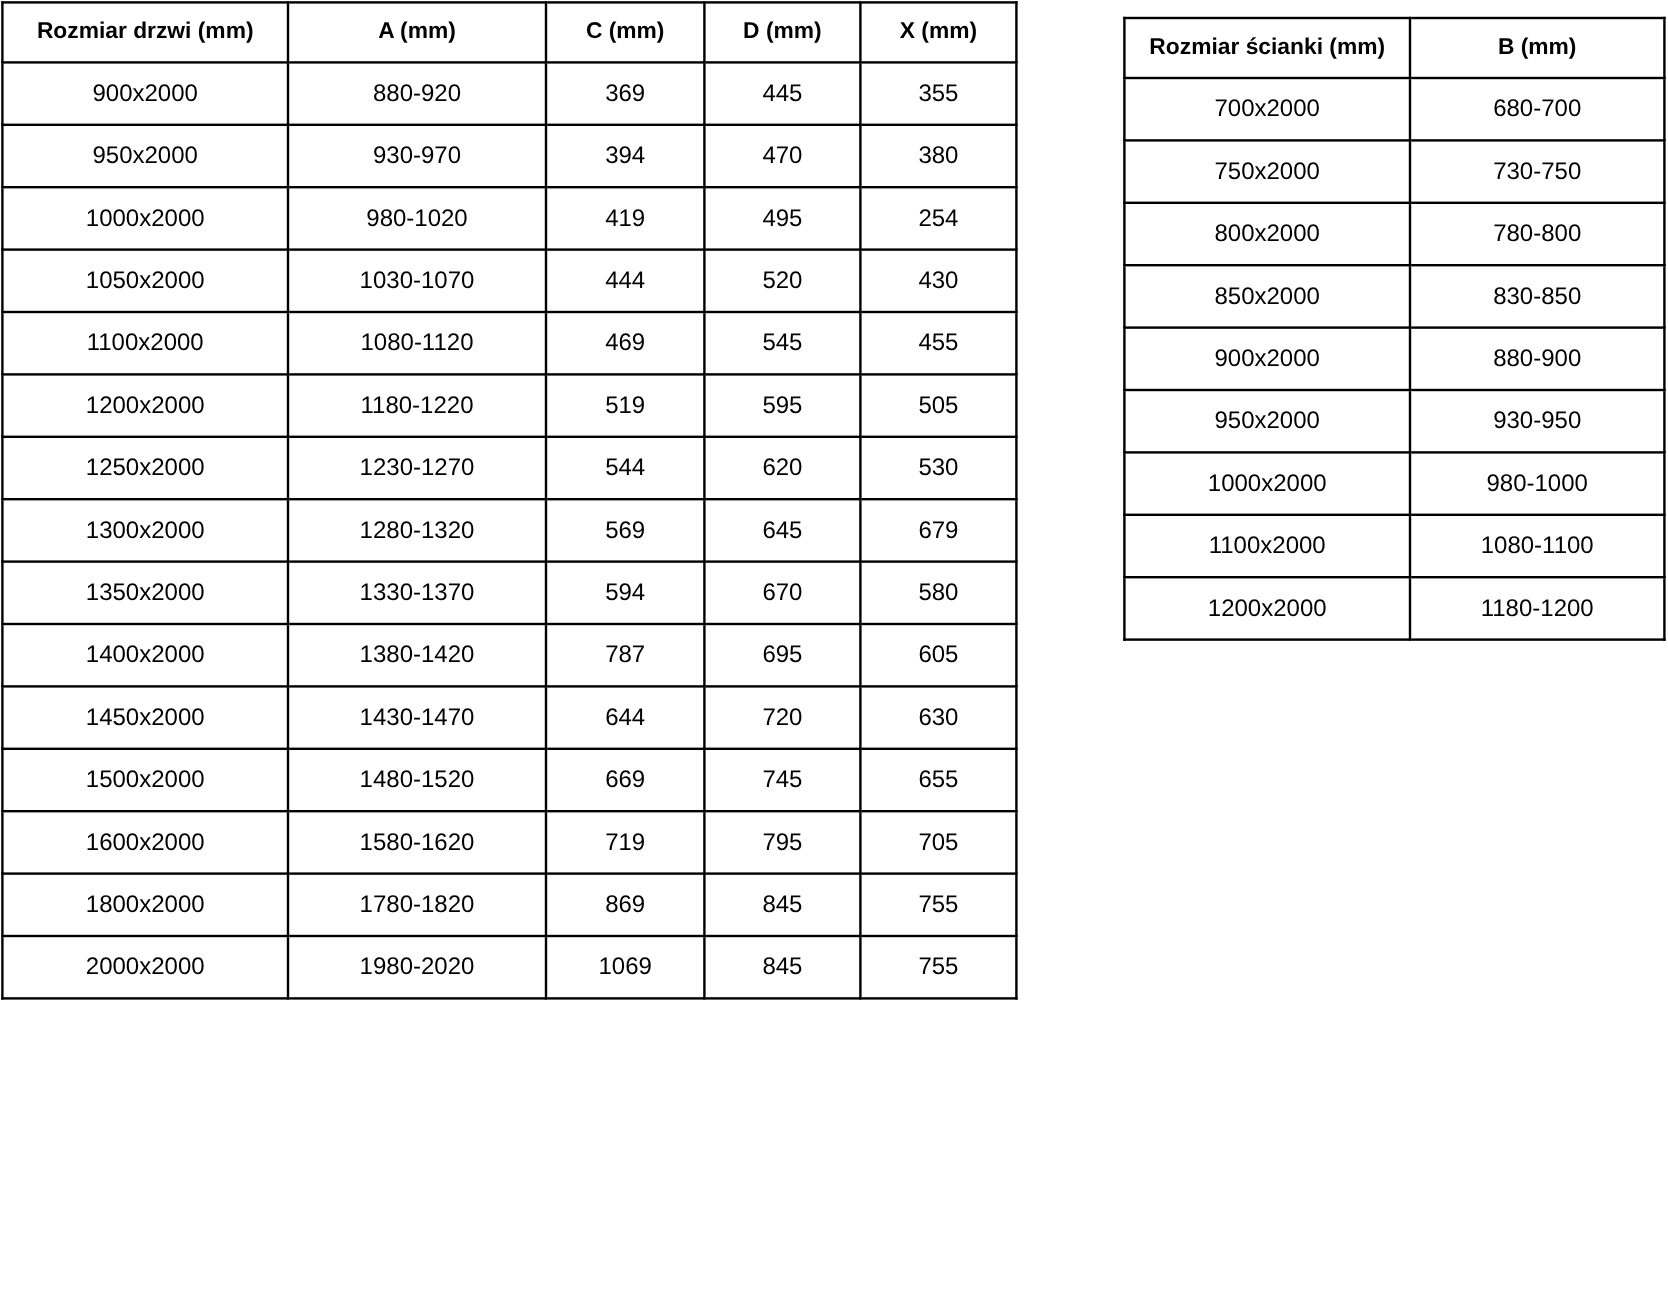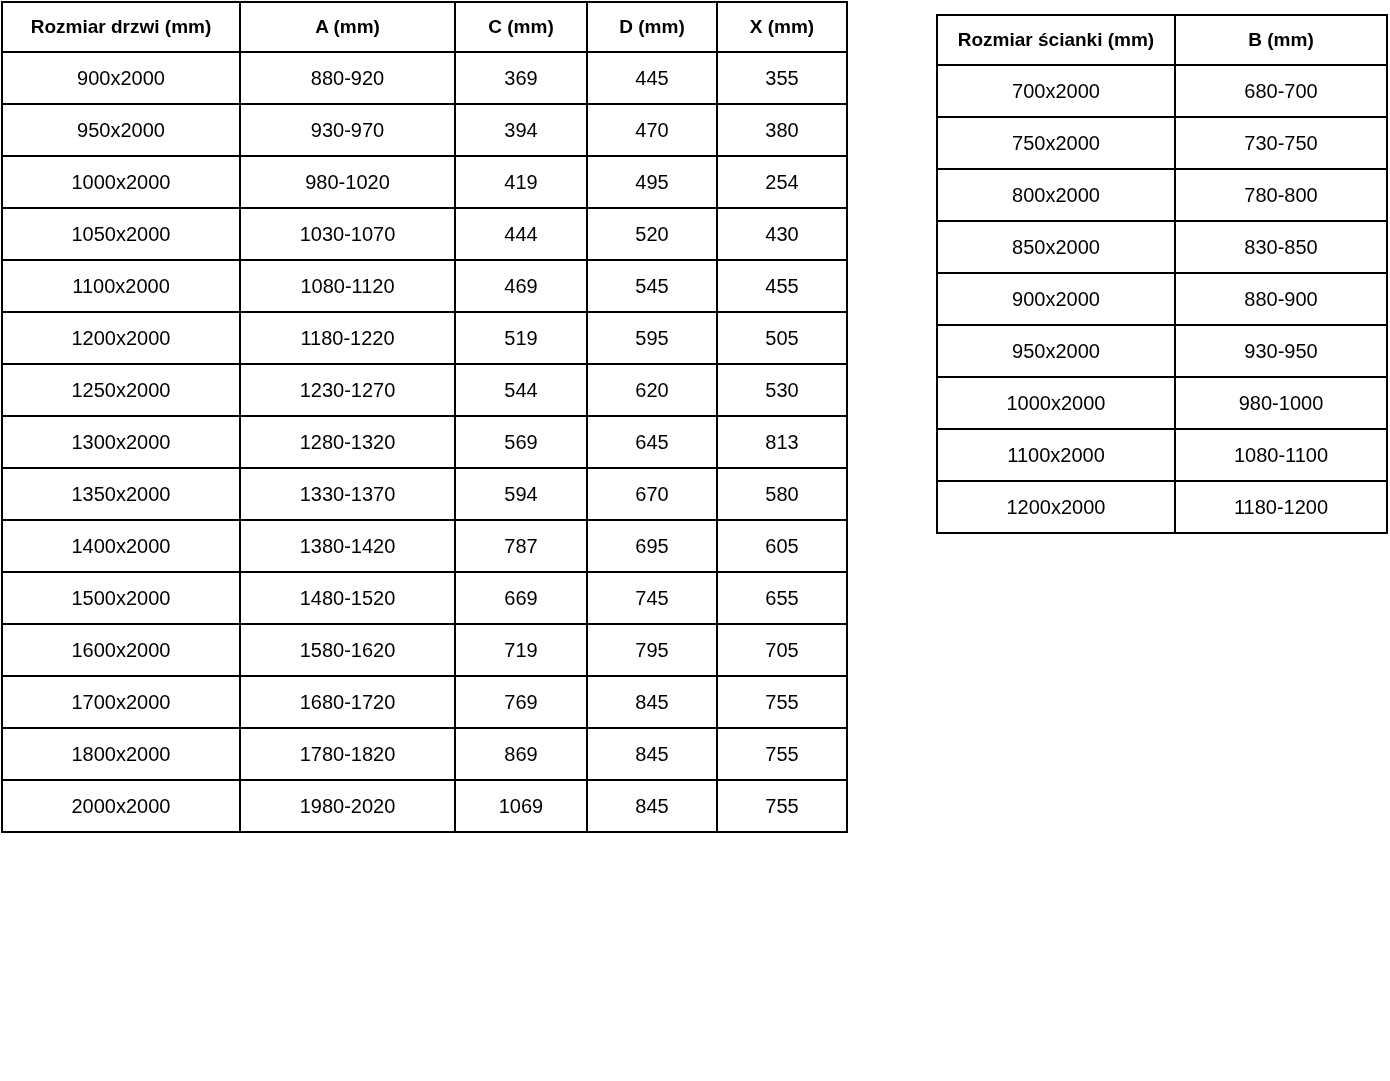--- a/index.html
+++ b/index.html
@@ -123,56 +123,56 @@
         <td>1230-1270</td>
         <td>544</td>
         <td>620</td>
         <td>530</td>
       </tr>
       <tr>
         <td>1300x2000</td>
         <td>1280-1320</td>
         <td>569</td>
         <td>645</td>
-        <td>813</td>
+        <td>679</td>
       </tr>
       <tr>
         <td>1350x2000</td>
         <td>1330-1370</td>
         <td>594</td>
         <td>670</td>
         <td>580</td>
       </tr>
       <tr>
         <td>1400x2000</td>
         <td>1380-1420</td>
         <td>787</td>
         <td>695</td>
         <td>605</td>
       </tr>
       <tr>
+        <td>1450x2000</td>
+        <td>1430-1470</td>
+        <td>644</td>
+        <td>720</td>
+        <td>630</td>
+      </tr>
+      <tr>
         <td>1500x2000</td>
         <td>1480-1520</td>
         <td>669</td>
         <td>745</td>
         <td>655</td>
       </tr>
       <tr>
         <td>1600x2000</td>
         <td>1580-1620</td>
         <td>719</td>
         <td>795</td>
         <td>705</td>
-      </tr>
-      <tr>
-        <td>1700x2000</td>
-        <td>1680-1720</td>
-        <td>769</td>
-        <td>845</td>
-        <td>755</td>
       </tr>
       <tr>
         <td>1800x2000</td>
         <td>1780-1820</td>
         <td>869</td>
         <td>845</td>
         <td>755</td>
       </tr>
       <tr>
         <td>2000x2000</td>

